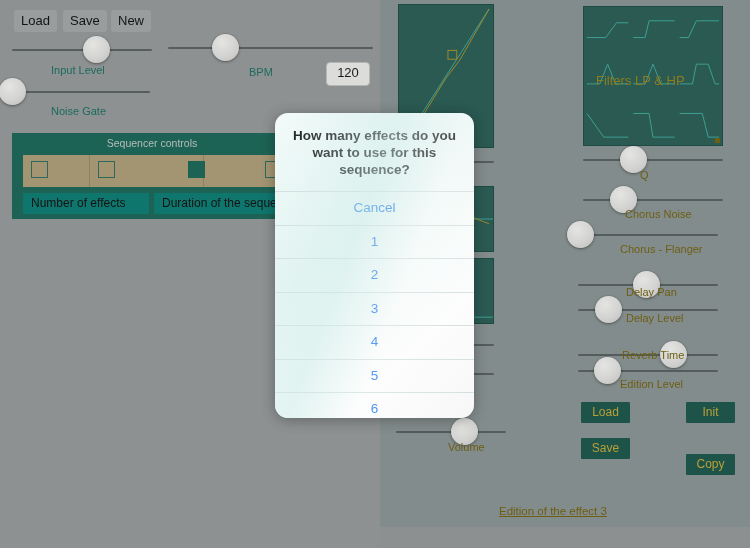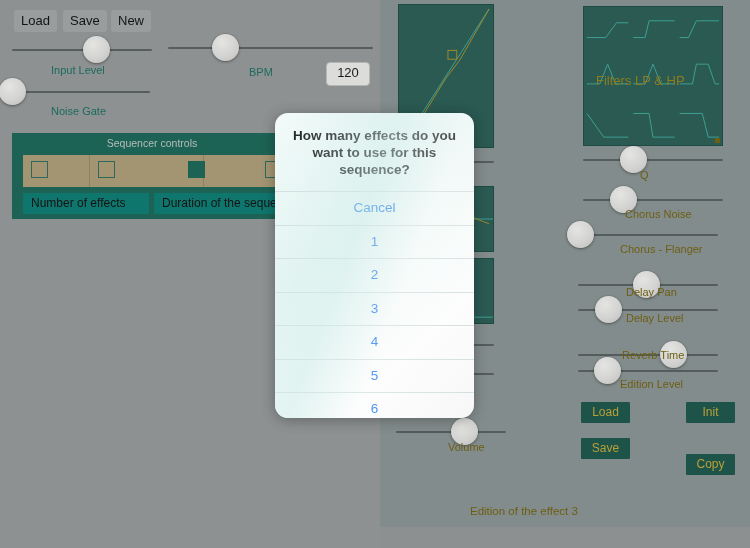--- a/index.html
+++ b/index.html
@@ -236,21 +236,21 @@
     <div class="track"></div>
     <div class="knob" style="left:21%;"></div>
   </div>
   <div class="slabel gold" style="left:620px;top:378px;">Edition Level</div>
 
   <div class="grnbtn" style="left:581px;top:402px;width:33px;">Load</div>
   <div class="grnbtn" style="left:686px;top:402px;width:33px;">Init</div>
   <div class="grnbtn" style="left:581px;top:438px;width:33px;">Save</div>
   <div class="grnbtn" style="left:686px;top:438px;width:33px;margin-top:16px;">Copy</div>
 
-  <div class="editlabel" style="left:470px;top:505px;">Edition of the effect 3</div>
+  <div class="editlabel" style="left:499px;top:505px;text-decoration:underline;">Edition of the effect 3</div>
 
   <div class="panel-bottomstrip"></div>
 
   <div class="modal">
     <div class="modal-head">
       <div class="q">How many effects do you want to use for this sequence?</div>
     </div>
     <div class="modal-row cancel">Cancel</div>
     <div class="modal-row">1</div>
     <div class="modal-row">2</div>

